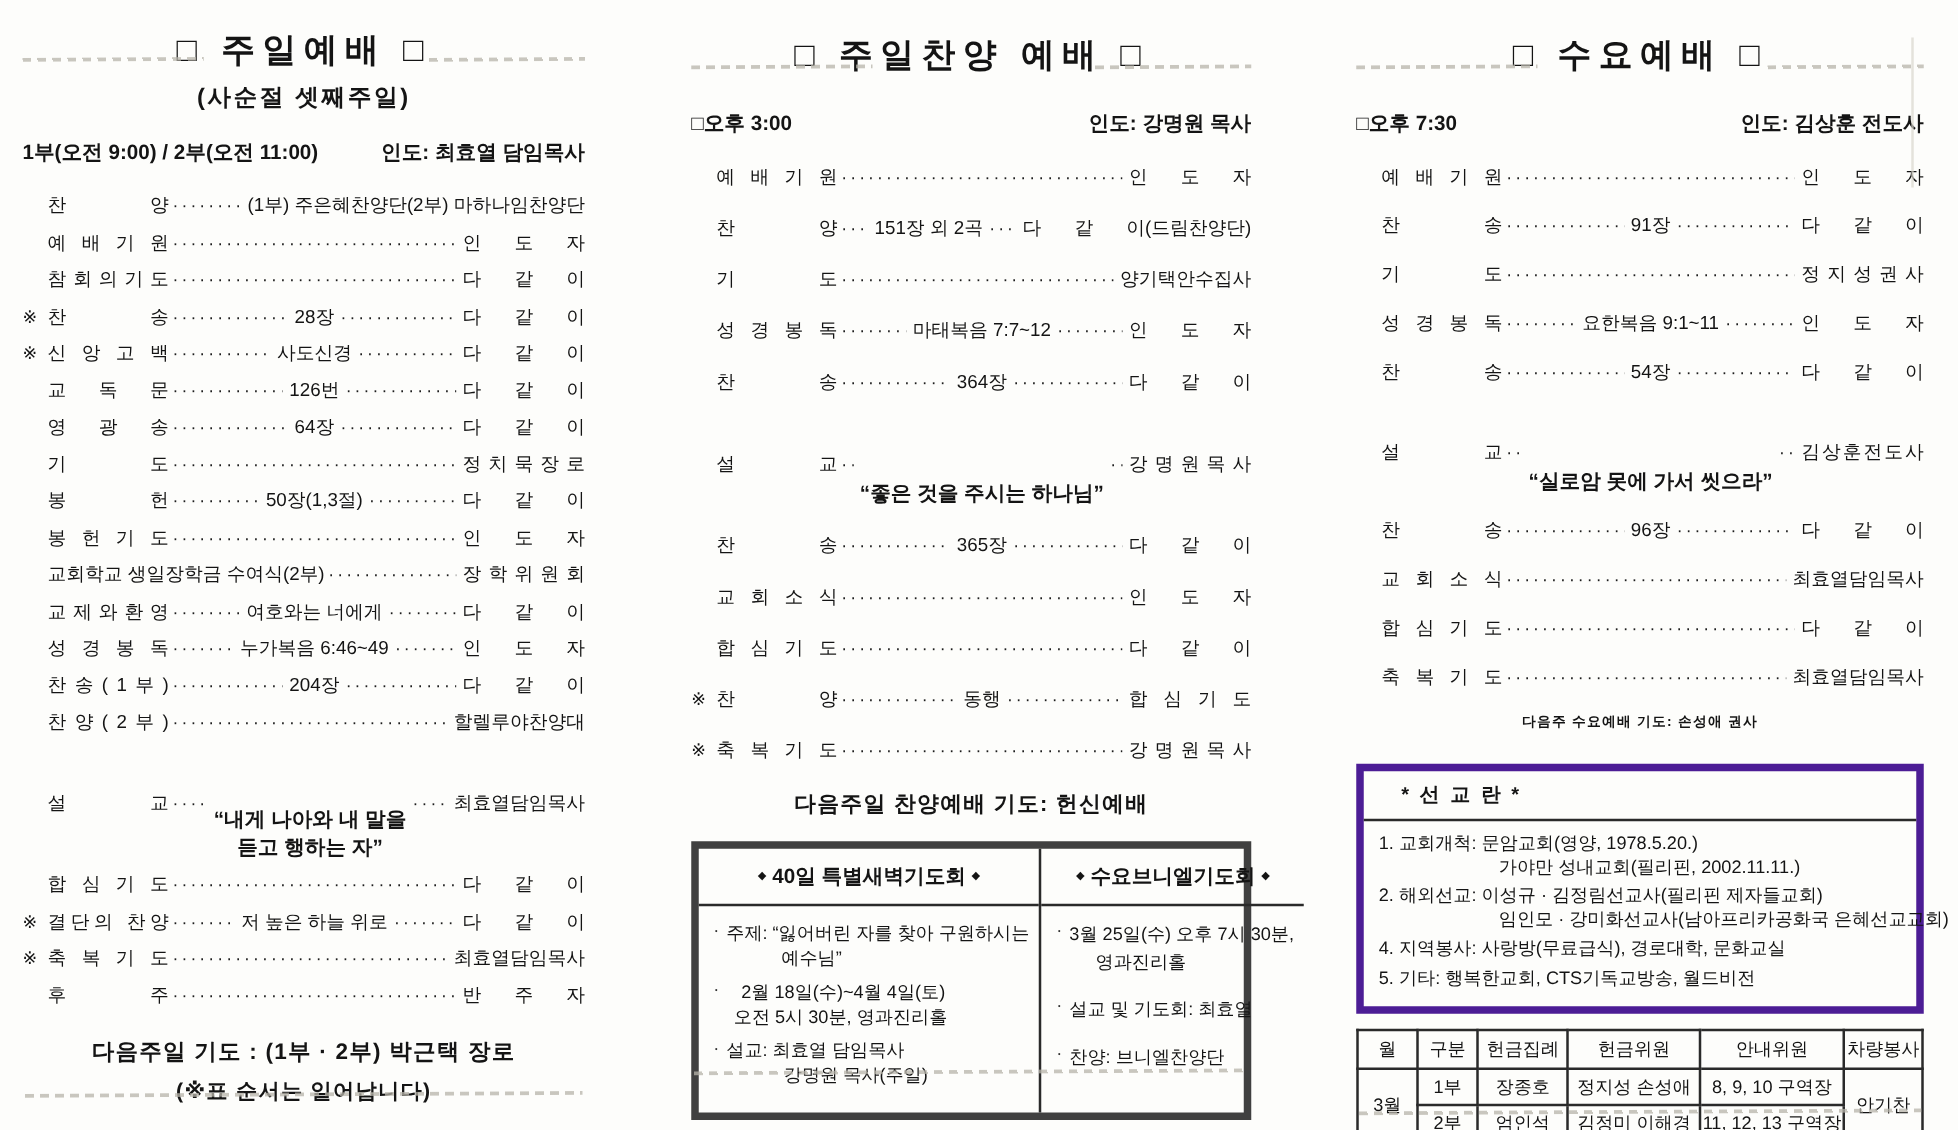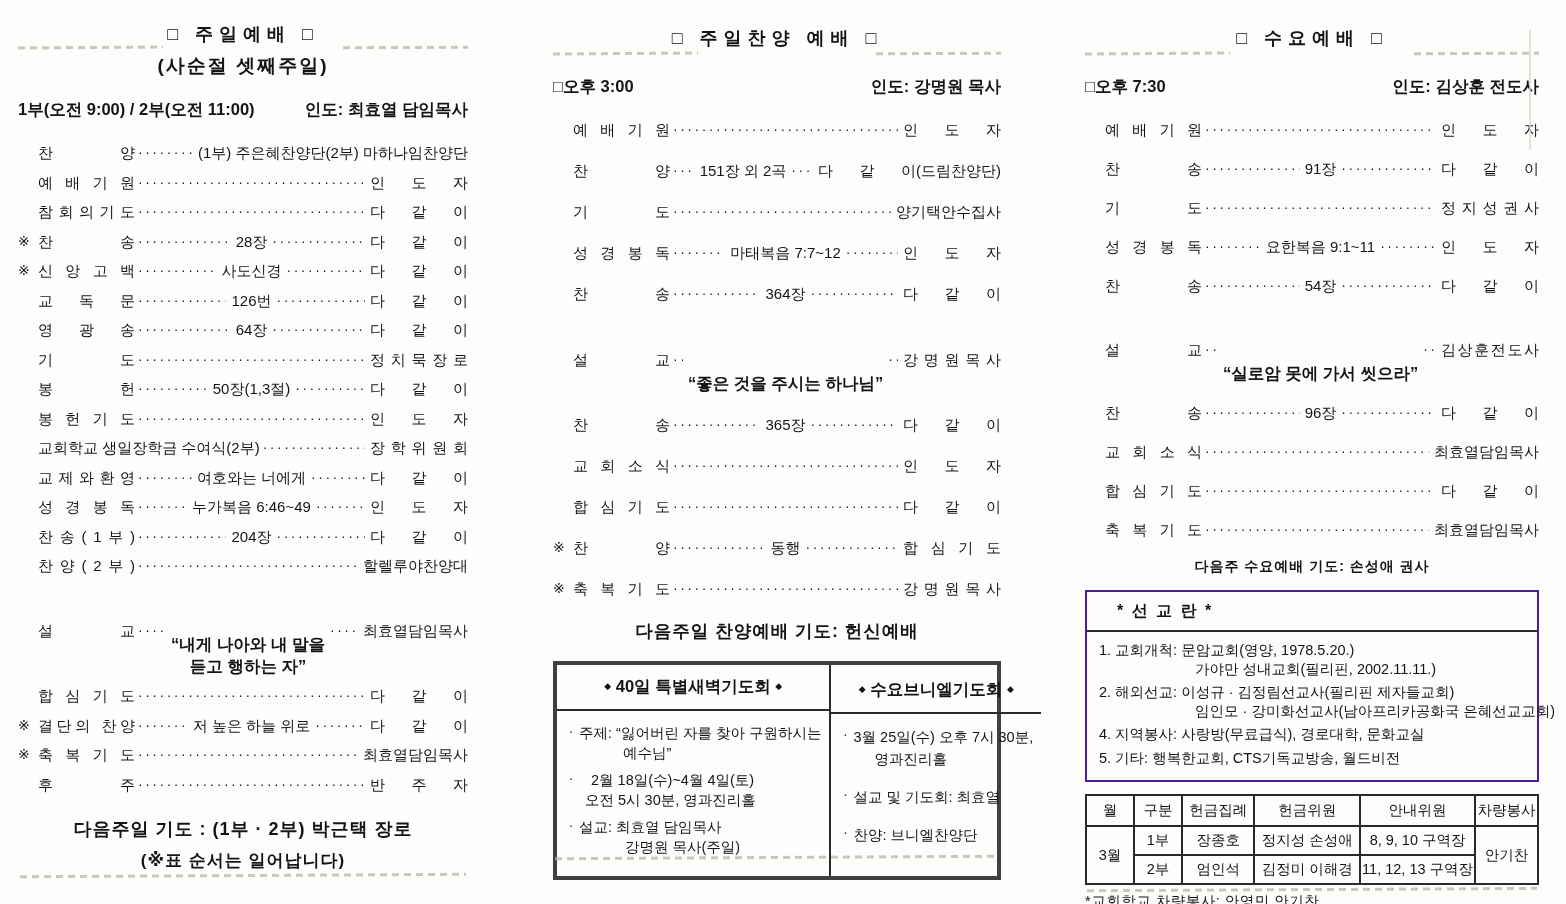--- a/index.html
+++ b/index.html
@@ -6,21 +6,21 @@
   body{
     width:1566px;height:904px;position:relative;overflow:hidden;
     background:#fdfdfb;color:#141414;
     font-family:"Liberation Sans","DejaVu Sans",sans-serif;
   }
   .col{position:absolute;top:0;height:904px;}
   #c1{left:18px;width:450px;}
   #c2{left:553px;width:448px;}
   #c3{left:1085px;width:454px;}
 
-  .title{margin:22px 0 0 0;text-align:center;font-size:18px;font-weight:bold;letter-spacing:6px;white-space:nowrap;}
+  .title{margin:22px 0 0 0;text-align:center;font-size:27px;font-weight:bold;letter-spacing:6px;white-space:nowrap;}
   #c2 .title,#c3 .title{margin-top:26px;}
   .subtitle{text-align:center;font-size:19px;font-weight:bold;margin-top:7px;letter-spacing:2px;}
   .meta{display:flex;justify-content:space-between;align-items:baseline;font-size:16.5px;font-weight:bold;margin-top:20px;white-space:nowrap;}
   #c2 .meta,#c3 .meta{margin-top:26px;}
 
   .rows{margin-top:21px;}
   .row{display:flex;align-items:center;margin-bottom:8.5px;font-size:15px;line-height:21px;}
   .gap-lg .row{margin-bottom:20px;}
   #c3 .rows .row{margin-bottom:18px;}
   .mark{flex:0 0 20px;font-size:14px;}
@@ -29,39 +29,39 @@
   .dots::after{content:"······························································································";}
   .mid{flex:0 0 auto;padding:0 2px;white-space:nowrap;display:flex;flex-direction:column;align-items:center;}
   .mid.bold{font-weight:bold;font-size:16.5px;line-height:22px;margin-top:48px;}
   .rv{flex:0 0 auto;min-width:98px;display:flex;justify-content:space-between;white-space:nowrap;margin-left:2px;}
   .rv-lines{flex:0 0 auto;display:flex;flex-direction:row;align-items:flex-end;white-space:nowrap;margin-left:2px;line-height:19px;}
   .rv-lines .line.spread{min-width:98px;display:flex;justify-content:space-between;}
 
   .f-strong{text-align:center;font-weight:bold;font-size:18px;margin-top:22px;letter-spacing:1px;white-space:nowrap;}
   .f-strong.small{font-size:17px;margin-top:8px;}
   #c2 .f-strong{margin-top:14px;font-size:17.5px;}
-  #c3 .f-strong{margin-top:16px;font-size:14px;}
+  #c3 .f-strong{margin-top:16px;font-size:11px;}
 
   
-  .pbox{margin-top:18px;border:4px solid #404040;display:flex;align-items:center;}
+  .pbox{margin-top:18px;border:6px solid #404040;display:flex;align-items:flex-start;}
   .pcol{display:flex;flex-direction:column;}
   .pcol-a{flex:0 0 56%;border-right:2px solid #2a2a2a;}
   .pcol-b{flex:1 1 auto;}
   .phead{text-align:center;font-weight:bold;font-size:16.5px;padding:11px 2px;border-bottom:2px solid #2a2a2a;white-space:nowrap;}
   .pb{font-size:9px;vertical-align:3px;}
   .pitems{padding:12px 8px 12px 6px;font-size:14.5px;}
   .pitem{display:flex;margin-bottom:7px;}
   .pcol-b .pitem{margin-bottom:16px;}
   .pitem .bullet{flex:0 0 16px;text-align:center;color:#333;}
   .pitem .itext{flex:1;}
   .pitem .iline{line-height:20px;white-space:nowrap;}
   .pcol-b .pitem .iline{line-height:22px;}
 
   
-  .mbox{margin-top:14px;border:2px solid #4c1d95;}
+  .mbox{margin-top:26px;border:6px solid #4c1d95;}
   .mhead{font-weight:bold;font-size:16px;padding:9px 0 8px 30px;border-bottom:2px solid #2a2a2a;letter-spacing:2px;}
   .mitems{padding:9px 6px 8px 12px;font-size:14.5px;}
   .mitem{margin-bottom:5px;}
   .mitem .mline{line-height:18.5px;white-space:nowrap;}
 
   
   .dtable{width:100%;border-collapse:collapse;margin-top:12px;font-size:14.5px;}
   .dtable th,.dtable td{border:2px solid #2a2a2a;text-align:center;padding:4px 1px;font-weight:normal;white-space:nowrap;}
   .dtable th{padding:5px 1px;}
   .dfoot{text-align:left;font-size:14.5px;margin-top:7px;letter-spacing:0.5px;}

